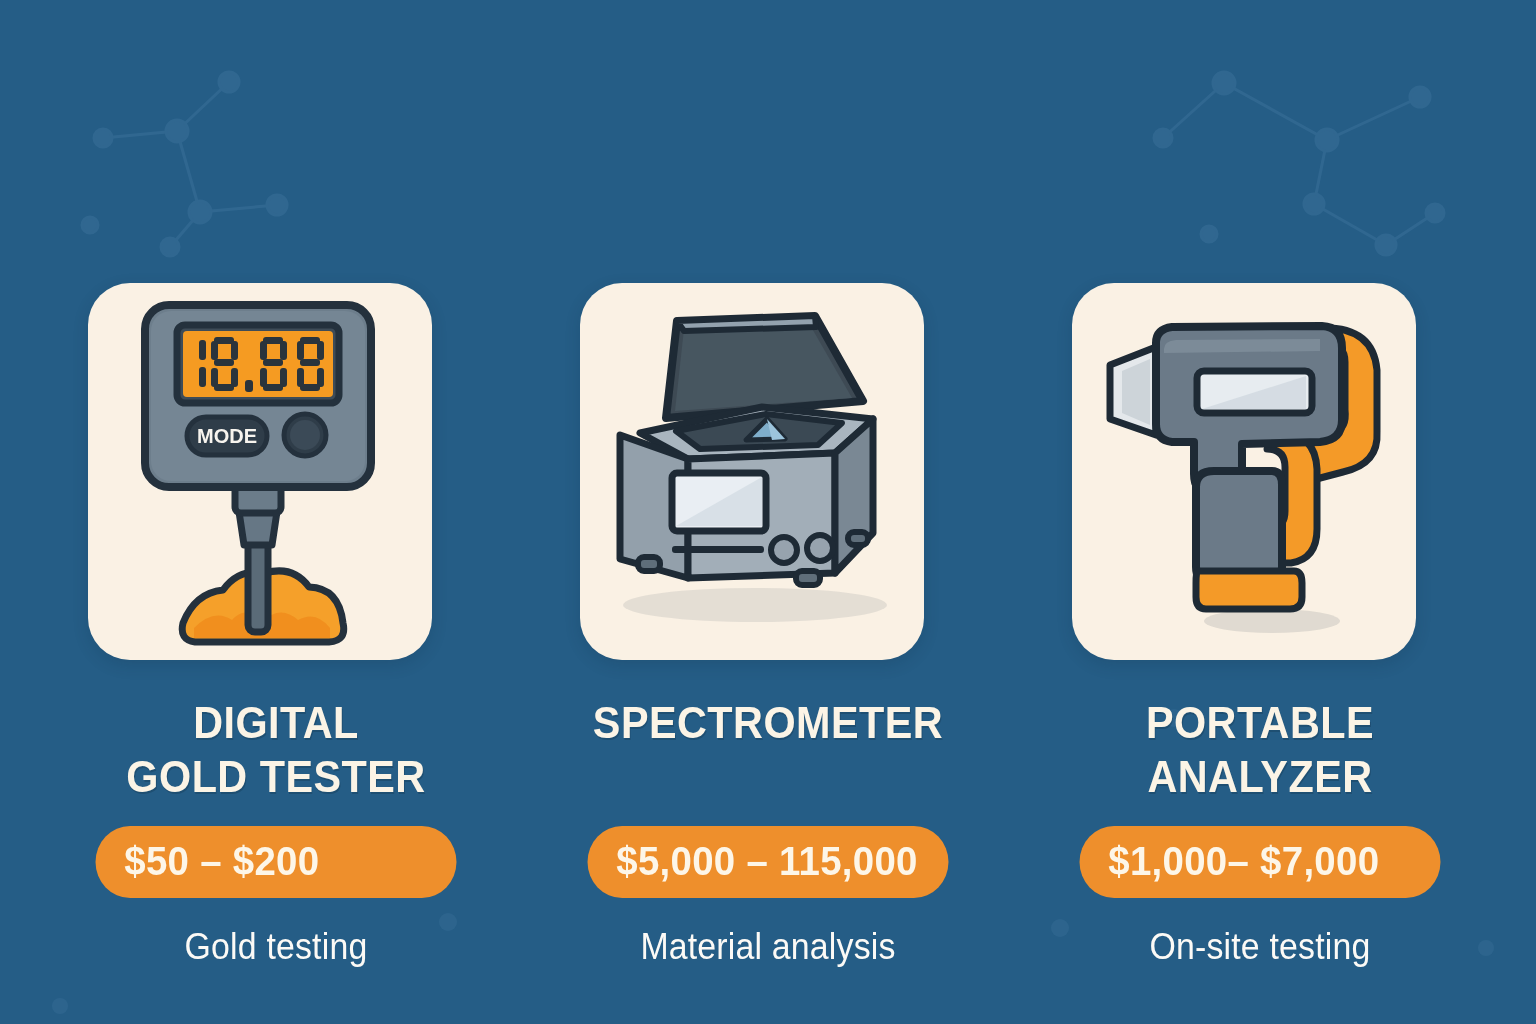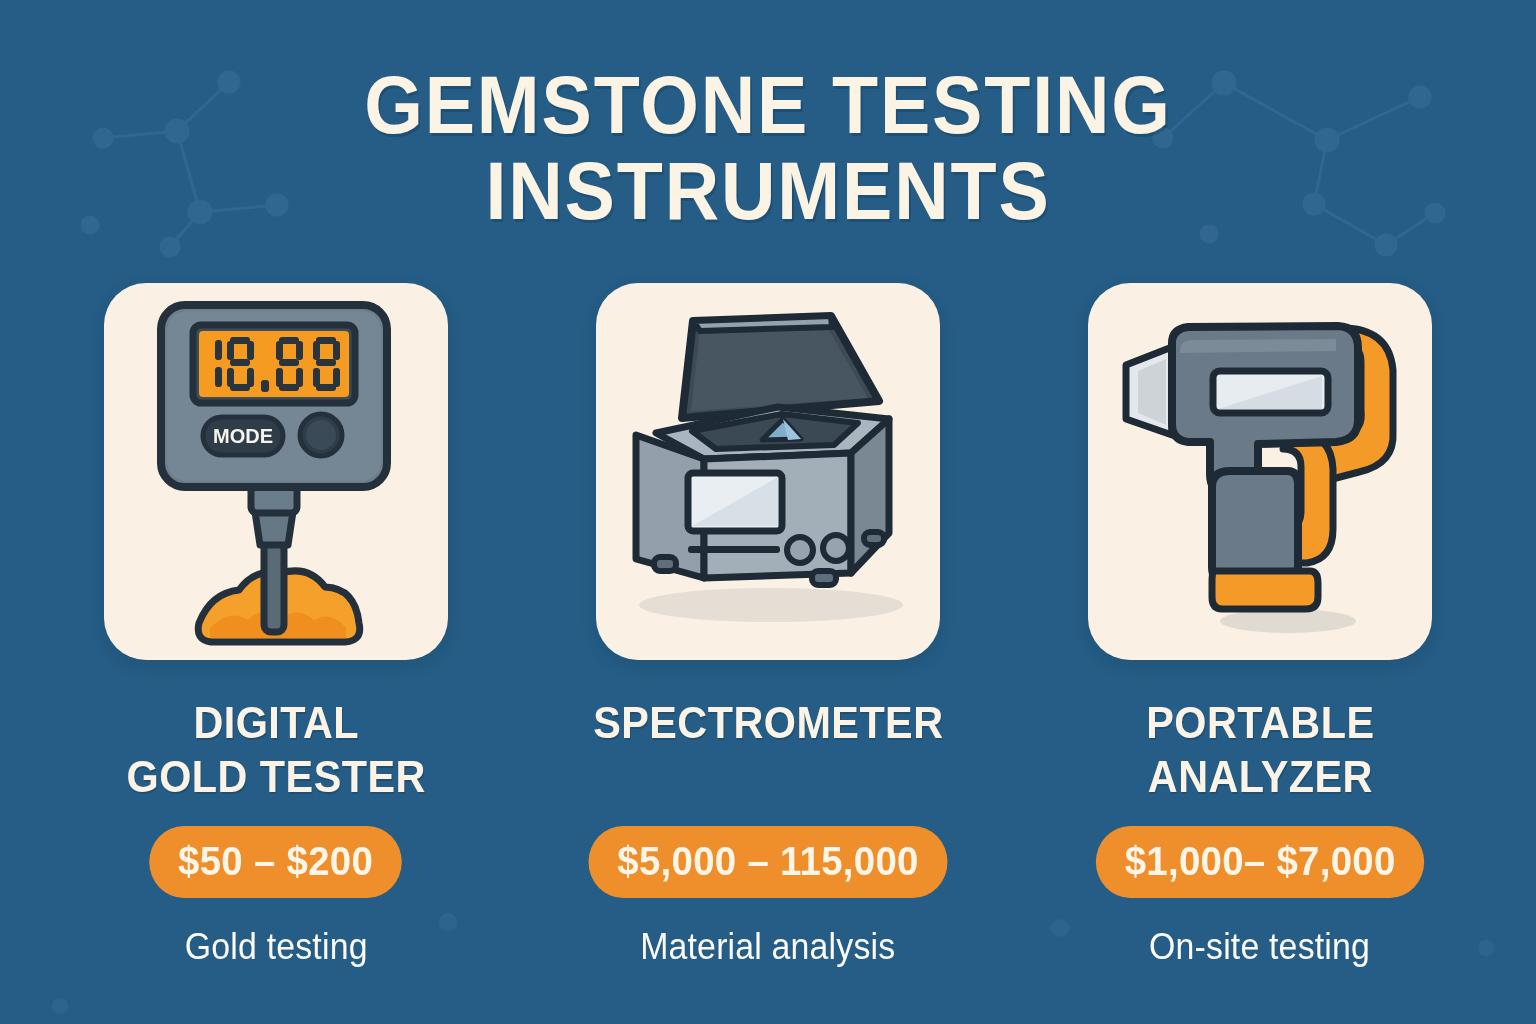--- a/index.html
+++ b/index.html
@@ -53,21 +53,20 @@
     width: 1536px;
     display: flex;
     justify-content: center;
     gap: 116px;
     z-index: 3;
   }
   .column {
     width: 376px;
     display: flex;
     flex-direction: column;
-    align-items: center;
   }
   .card {
     width: 344px;
     height: 377px;
     background: #FAF1E4;
     border-radius: 42px;
     position: relative;
     overflow: hidden;
     box-shadow: 0 5px 16px rgba(10,35,55,0.16);
   }
@@ -155,24 +154,20 @@
     <g fill="#3A7099" opacity="0.40">
       <circle cx="208" cy="882" r="11"></circle>
       <circle cx="448" cy="922" r="9"></circle>
       <circle cx="1060" cy="928" r="9"></circle>
       <circle cx="1174" cy="718" r="9"></circle>
       <circle cx="60" cy="1006" r="8"></circle>
       <circle cx="1486" cy="948" r="8"></circle>
     </g>
   </svg>
 
-  <div class="title-block">
-    <div class="title-line">GEMSTONE TESTING</div>
-    <div class="title-line">INSTRUMENTS</div>
-  </div>
 
   <div class="columns">
 
     <div class="column col-1">
       <div class="card">
         <svg width="344" height="377" viewBox="0 0 344 377">
 
           <path d="M95 340 q12 -30 40 -33 q16 -22 42 -17 q28 -8 44 14 q30 1 34 36 q4 18 -14 19 l-134 0 q-16 -2 -12 -19 z" fill="#F5A02A" stroke="#24313D" stroke-width="7" stroke-linejoin="round"></path>
           <path d="M106 345 q20 -20 38 -8 q14 -16 30 2 q18 -18 36 -2 q18 -10 32 8 l0 10 l-136 0 z" fill="#F08C1C" opacity="0.85"></path>
 

